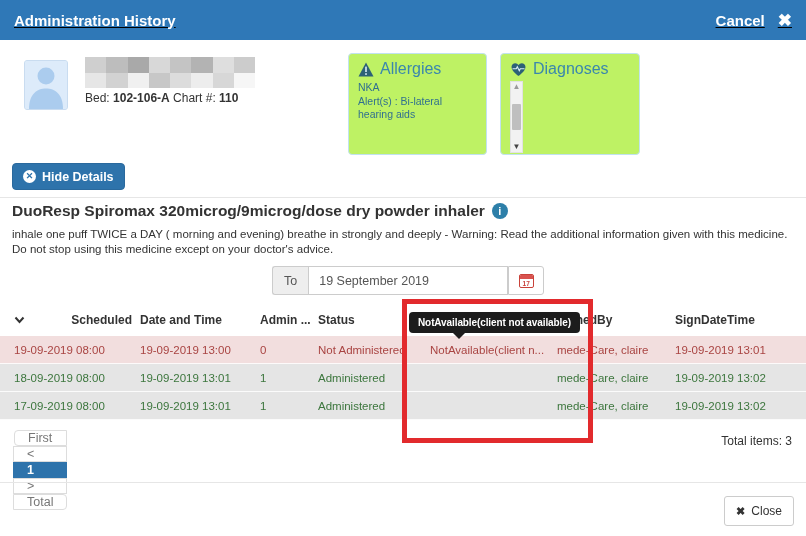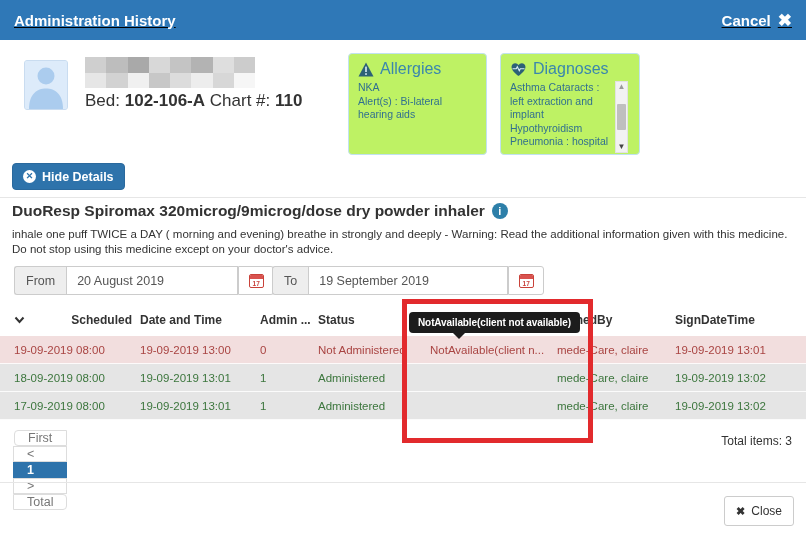--- a/index.html
+++ b/index.html
@@ -3,37 +3,37 @@
 <meta charset="utf-8">
 <style>
   html,body{margin:0;padding:0;}
   body{width:806px;height:536px;font-family:"Liberation Sans", sans-serif;background:#fff;}
   .page{position:relative;width:806px;height:536px;background:#fff;overflow:hidden;}
 
   
   .modal-header{position:absolute;left:0;top:0;width:806px;height:40px;background:#2f78b7;
     display:flex;align-items:center;justify-content:space-between;box-sizing:border-box;padding:0 14px;text-decoration:underline;}
   .modal-title{color:#fff;font-size:15px;font-weight:bold;}
-  .cancel{display:flex;align-items:center;gap:7px;color:#fff;font-size:15px;font-weight:bold;cursor:pointer;}
+  .cancel{display:flex;align-items:center;gap:13px;color:#fff;font-size:15px;font-weight:bold;cursor:pointer;}
   .cancel .x{font-size:17px;line-height:1;}
 
   
   .avatar{position:absolute;left:24px;top:60px;width:42px;height:48px;background:#ddebfa;
     border:1px solid #c9dcf0;border-radius:3px;overflow:hidden;}
   .name-blur{position:absolute;left:85px;top:57px;width:170px;height:31px;display:flex;flex-wrap:wrap;}
   .name-blur span{width:21.25px;height:15.5px;}
   .name-blur span:nth-child(1){background:#cfcfcf}.name-blur span:nth-child(2){background:#bdbdbd}
   .name-blur span:nth-child(3){background:#a9a9a9}.name-blur span:nth-child(4){background:#d8d8d8}
   .name-blur span:nth-child(5){background:#c4c4c4}.name-blur span:nth-child(6){background:#b3b3b3}
   .name-blur span:nth-child(7){background:#dedede}.name-blur span:nth-child(8){background:#cccccc}
   .name-blur span:nth-child(9){background:#e6e6e6}.name-blur span:nth-child(10){background:#d2d2d2}
   .name-blur span:nth-child(11){background:#f0f0f0}.name-blur span:nth-child(12){background:#c7c7c7}
   .name-blur span:nth-child(13){background:#dcdcdc}.name-blur span:nth-child(14){background:#ededed}
   .name-blur span:nth-child(15){background:#d7d7d7}.name-blur span:nth-child(16){background:#f6f6f6}
-  .bed-line{position:absolute;left:85px;top:91px;font-size:17px;color:#333;}
+  .bed-line{position:absolute;left:85px;top:91px;font-size:12px;color:#333;}
   .bed-line b{font-weight:bold;}
 
   
   .info-box{position:absolute;top:53px;height:102px;background:#bef264;border:1px solid #c1e2ef;
     border-radius:4px;box-sizing:border-box;padding:6px 9px;color:#31708f;overflow:hidden;}
   .box-allergies{left:348px;width:139px;}
   .box-diagnoses{left:500px;width:140px;padding-right:11px;}
   .box-head{display:flex;align-items:center;gap:6px;font-size:16px;color:#3a87ad;margin-bottom:3px;}
   .box-body{font-size:10.5px;line-height:13.5px;}
   .box-body b{font-weight:normal;}
@@ -175,56 +175,40 @@
 
   <div class="info-box box-diagnoses">
     <div class="box-head">
       <svg width="17" height="15" viewBox="0 0 17 15">
         <path d="M8.5 14 C8.5 14 1.5 9.3 1.5 5 C1.5 2.7 3.3 1.2 5.2 1.2 C6.6 1.2 7.9 2 8.5 3.1 C9.1 2 10.4 1.2 11.8 1.2 C13.7 1.2 15.5 2.7 15.5 5 C15.5 9.3 8.5 14 8.5 14 Z" fill="#2c6177"></path>
         <polyline points="2.5,6.8 6.3,6.8 7.3,4.8 9.3,8.8 10.3,6.8 14.5,6.8" fill="none" stroke="#d9edf7" stroke-width="1.1"></polyline>
       </svg>
       <span>Diagnoses</span>
     </div>
     <div class="diag-wrap">
-      <div class="box-body diag-lines">
-        <span><b>Asthma</b><span></span></span>
-        <span><b>Cataracts</b><span> : left extraction and implant</span></span>
-        <span><b>Hypothyroidism</b><span></span></span>
-        <span><b>Pneumonia</b><span> : hospital</span></span>
-      </div>
       <div class="scrollbar">
         <span class="sb-arrow">▲</span>
         <span class="sb-thumb"></span>
         <span class="sb-arrow down">▼</span>
       </div>
     </div>
   </div>
 
   <div class="hide-btn">
     <span class="circle-x">✕</span>
     <span>Hide Details</span>
   </div>
   <div class="divider"></div>
 
   <div class="med-title">
     <span>DuoResp Spiromax 320microg/9microg/dose dry powder inhaler</span>
     <span class="info-icon">i</span>
   </div>
   <div class="instructions">inhale one puff TWICE a DAY ( morning and evening) breathe in strongly and deeply - Warning: Read the additional information given with this medicine. Do not stop using this medicine except on your doctor's advice.</div>
 
-  <div class="date-group g-from">
-    <div class="addon">From</div>
-    <div class="dateinput">20 August 2019</div>
-    <div class="cal-btn">
-      <span class="cal-ic">
-          <span class="band"></span>
-          <span class="day">17</span>
-        </span>
-    </div>
-  </div>
   <div class="date-group g-to">
     <div class="addon">To</div>
     <div class="dateinput">19 September 2019</div>
     <div class="cal-btn">
       <span class="cal-ic">
           <span class="band"></span>
           <span class="day">17</span>
         </span>
     </div>
   </div>

